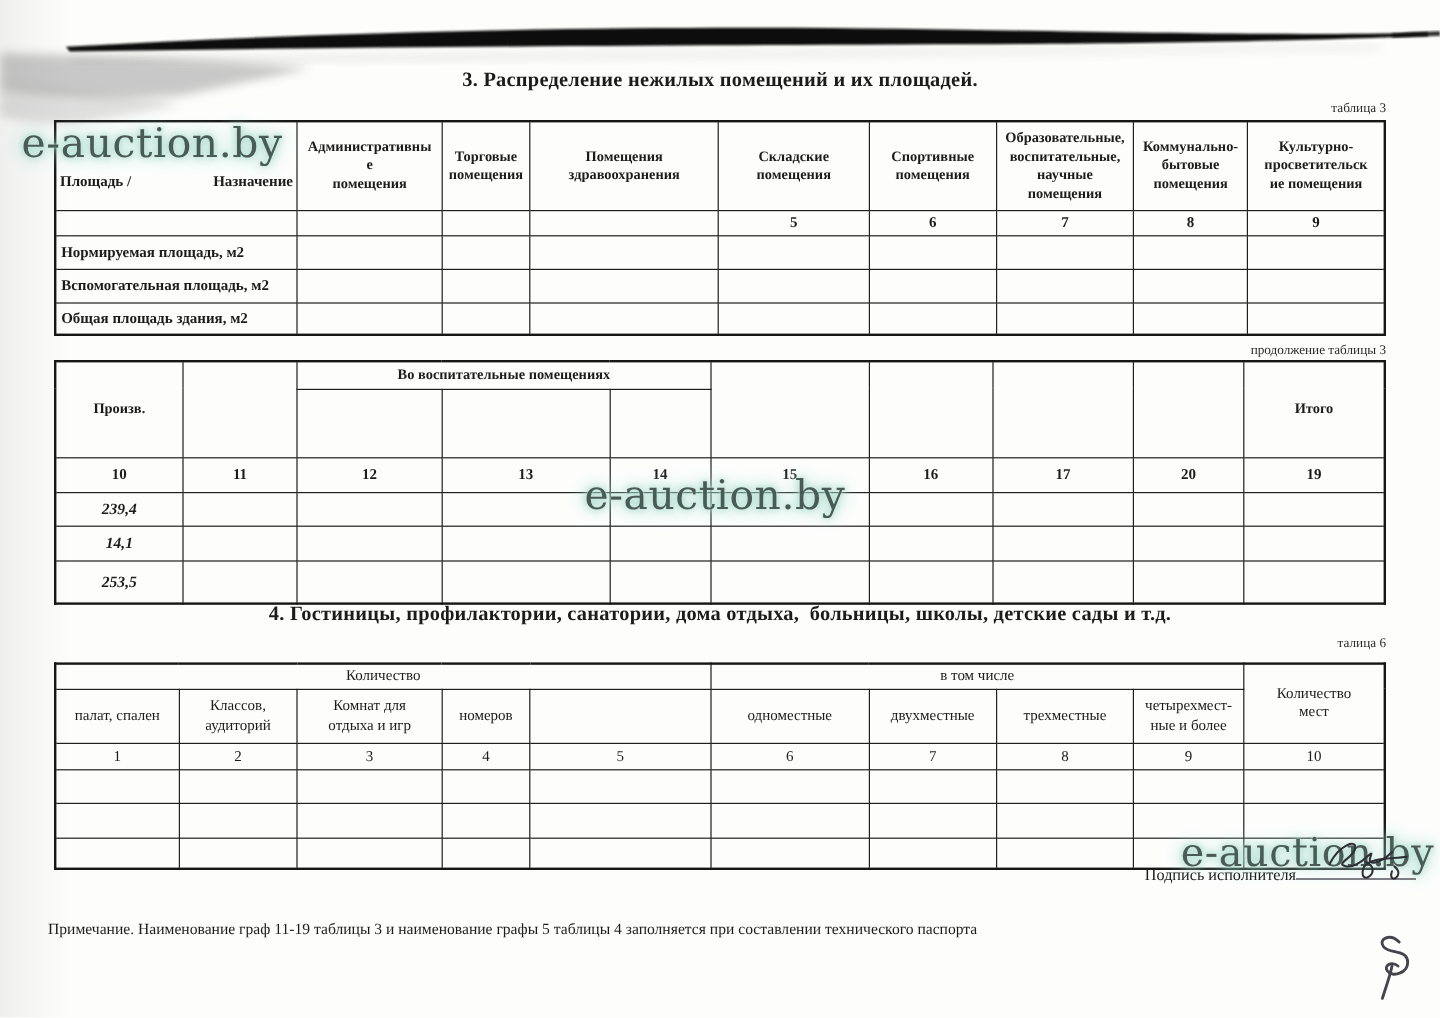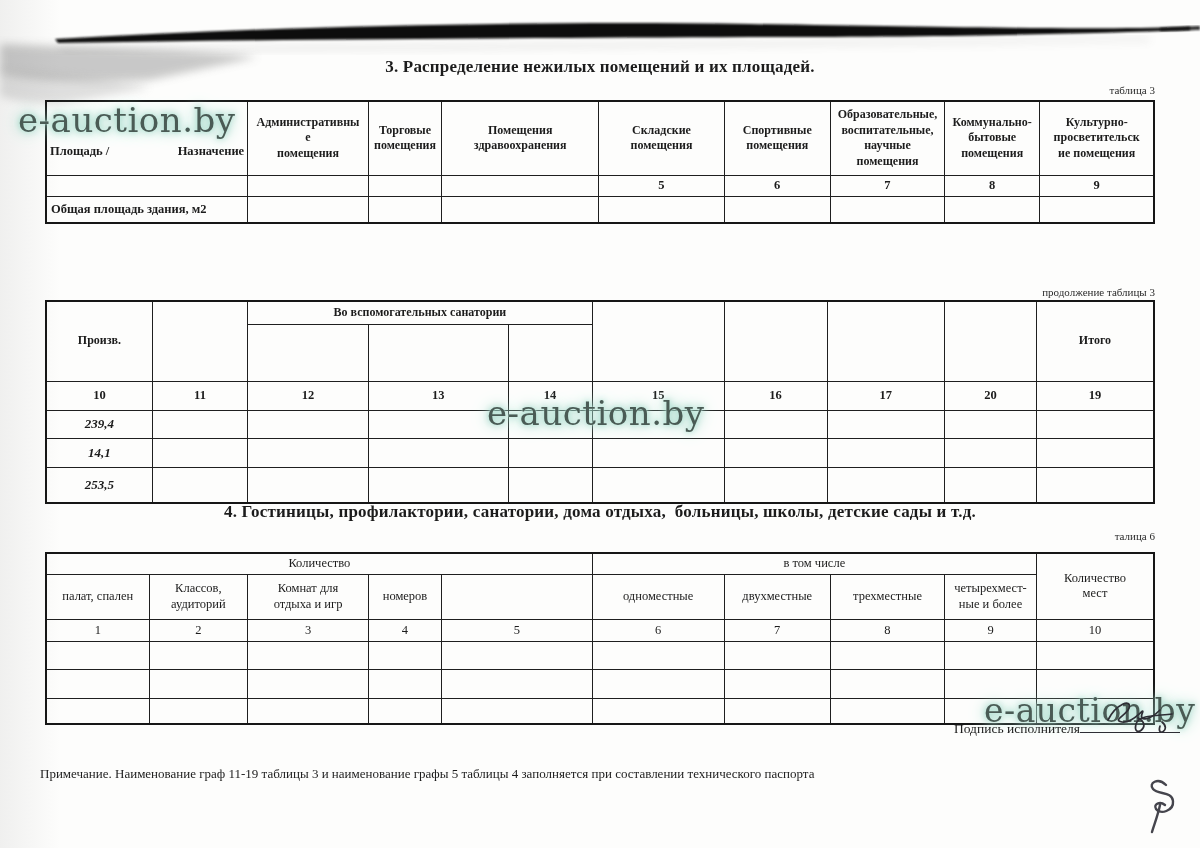--- a/index.html
+++ b/index.html
@@ -113,20 +113,42 @@
     <td class="num"></td>
     <td class="num"></td>
     <td class="num"></td>
     <td class="num"></td>
     <td class="num">5</td>
     <td class="num">6</td>
     <td class="num">7</td>
     <td class="num">8</td>
     <td class="num">9</td>
   </tr>
+  <tr style="height:28px;">
+    <td class="rowlabel">Нормируемая площадь, м2</td>
+    <td class="e"></td>
+        <td class="e"></td>
+        <td class="e"></td>
+        <td class="e"></td>
+        <td class="e"></td>
+        <td class="e"></td>
+        <td class="e"></td>
+        <td class="e"></td>
+  </tr>
+  <tr style="height:28px;">
+    <td class="rowlabel">Вспомогательная площадь, м2</td>
+    <td class="e"></td>
+        <td class="e"></td>
+        <td class="e"></td>
+        <td class="e"></td>
+        <td class="e"></td>
+        <td class="e"></td>
+        <td class="e"></td>
+        <td class="e"></td>
+  </tr>
   <tr style="height:27px;">
     <td class="rowlabel">Общая площадь здания, м2</td>
     <td class="e"></td>
         <td class="e"></td>
         <td class="e"></td>
         <td class="e"></td>
         <td class="e"></td>
         <td class="e"></td>
         <td class="e"></td>
         <td class="e"></td>
@@ -146,21 +168,21 @@
     <col style="width:11.9%">
       <col style="width:9.3%">
       <col style="width:10.6%">
       <col style="width:8.3%">
       <col style="width:10.6%">
   </colgroup>
   <tbody>
       <tr style="height:23px;">
     <td rowspan="2" class="hc">Произв.</td>
     <td rowspan="2" class="e"></td>
-    <td colspan="3" class="hc">Во вспомогательных санатории</td>
+    <td colspan="3" class="hc">Во воспитательные помещениях</td>
     <td rowspan="2" class="e"></td>
     <td rowspan="2" class="e"></td>
     <td rowspan="2" class="e"></td>
     <td rowspan="2" class="e"></td>
     <td rowspan="2" class="hc">Итого</td>
   </tr>
   <tr style="height:57px;">
     <td class="e"></td>
         <td class="e"></td>
         <td class="e"></td>

